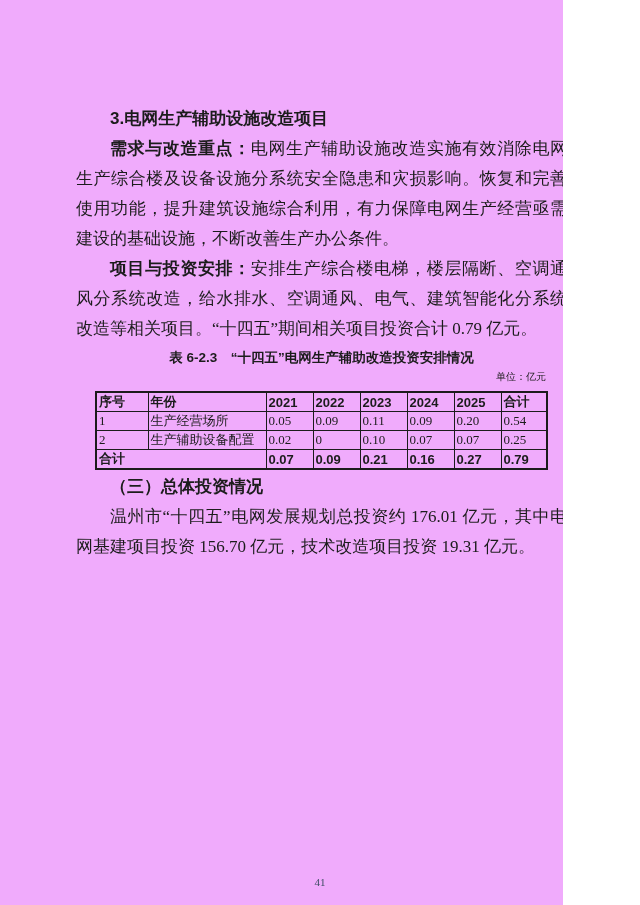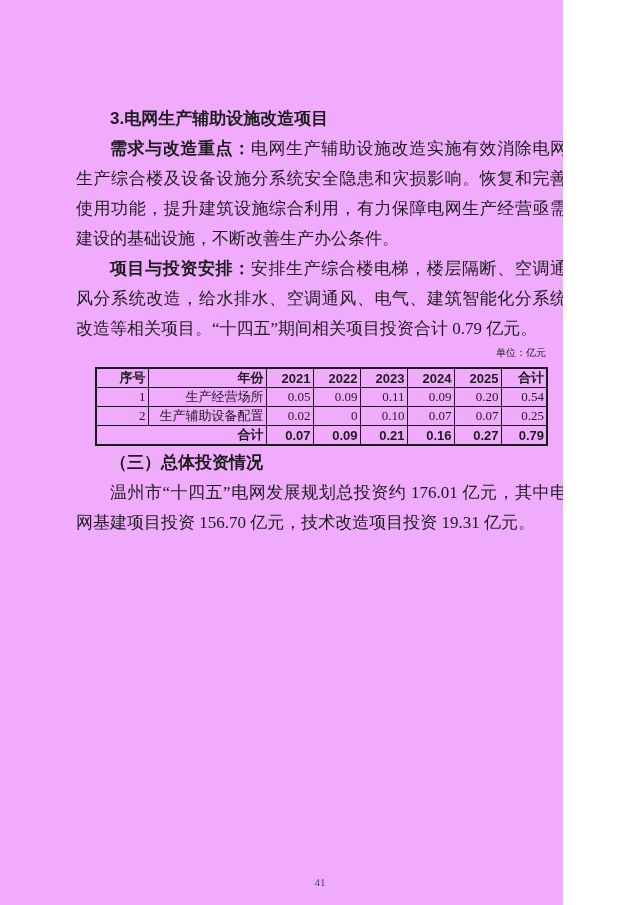--- a/index.html
+++ b/index.html
@@ -57,21 +57,21 @@
     margin:5px auto 0 auto;
     width:451px;
     font-size:13px;
     border:2px solid #1c1c1c;
     table-layout:fixed;
   }
   table.inv th, table.inv td{
     border:1px solid #1c1c1c;
     height:18px;
     padding:0 2px;
-    text-align:right;
+    text-align:left;
     overflow:hidden;
     white-space:nowrap;
   }
   table.inv th{
     font-weight:bold;
     font-family:"Liberation Sans","DejaVu Sans",sans-serif;
   }
   table.inv tr.total td{
     font-weight:bold;
     font-family:"Liberation Sans","DejaVu Sans",sans-serif;
@@ -95,20 +95,21 @@
 <div class="page">
   <div class="content">
 
     <h3 class="sec-heading">3.电网生产辅助设施改造项目</h3>
 
 
     <p class="body"><span class="lead">需求与改造重点：</span><span>电网生产辅助设施改造实施有效消除电网生产综合楼及设备设施分系统安全隐患和灾损影响。恢复和完善使用功能，提升建筑设施综合利用，有力保障电网生产经营亟需建设的基础设施，不断改善生产办公条件。</span></p>
 
     <p class="body"><span class="lead">项目与投资安排：</span><span>安排生产综合楼电梯，楼层隔断、空调通风分系统改造，给水排水、空调通风、电气、建筑智能化分系统改造等相关项目。“十四五”期间相关项目投资合计 0.79 亿元。</span></p>
 
+    <div class="caption">表 6-2.3　“十四五”电网生产辅助改造投资安排情况</div>
     <div class="unit">单位：亿元</div>
 
     <table class="inv">
       <colgroup>
         <col style="width:52px">
           <col style="width:118px">
           <col style="width:47px">
           <col style="width:47px">
         <col style="width:47px">
           <col style="width:47px">

